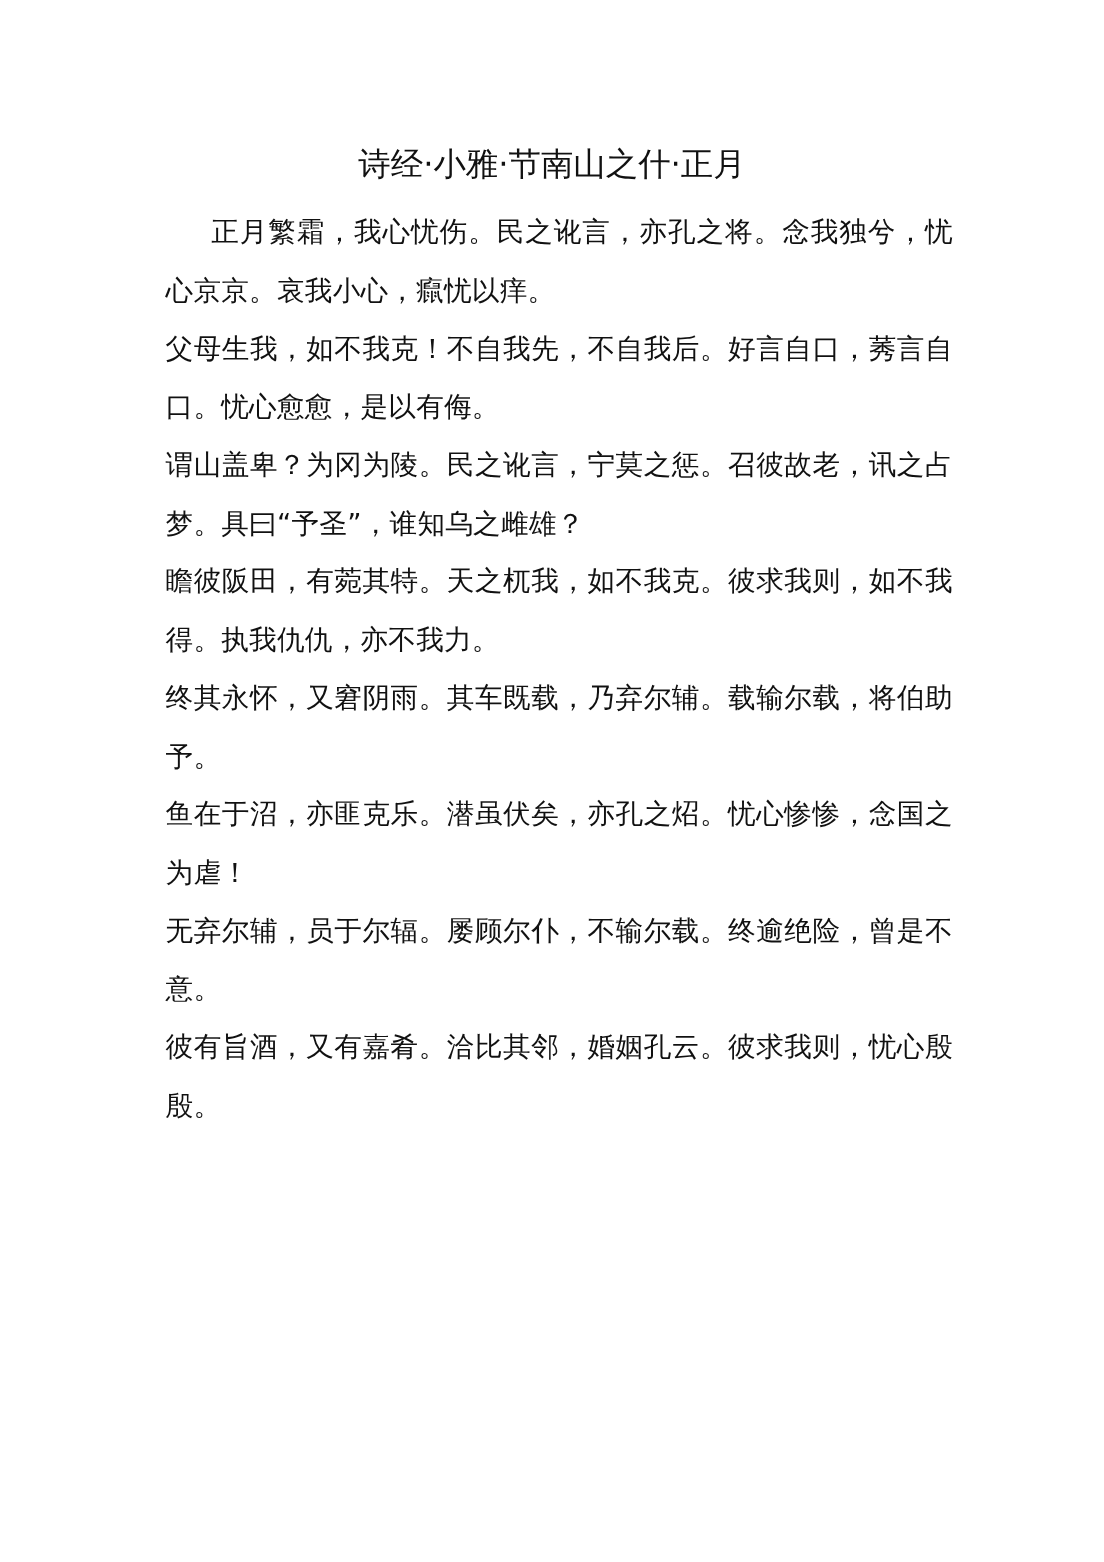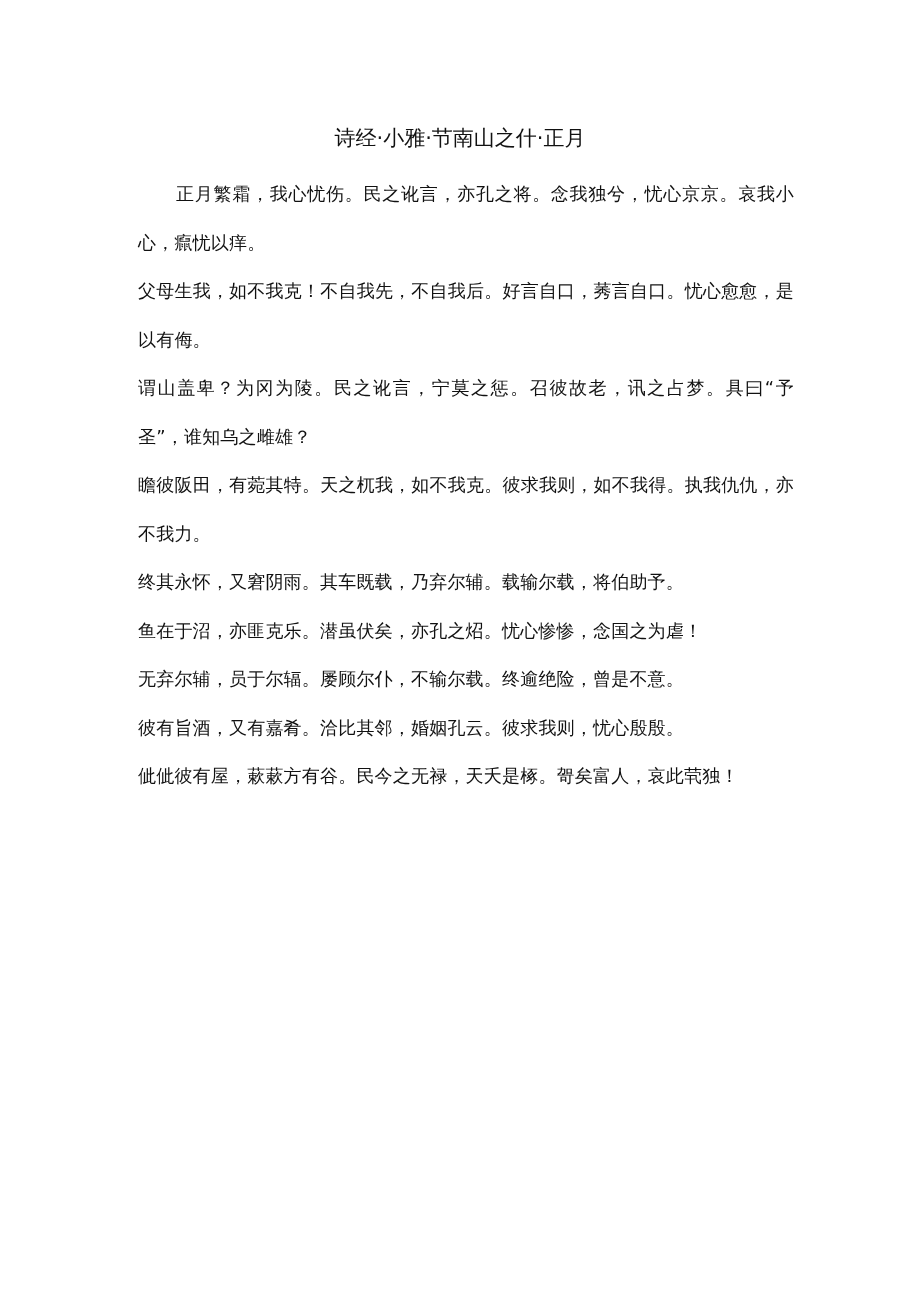--- a/index.html
+++ b/index.html
@@ -1,33 +1,32 @@
 <!DOCTYPE html>
 <html><head>
 <meta charset="utf-8">
 <style>
   html, body { margin:0; padding:0; background:#ffffff; }
   body { width:920px; height:1302px; position:relative; overflow:hidden;
          font-family: "DejaVu Sans", "Liberation Sans", sans-serif; color:#111; }
   .page { position:absolute; left:0; top:0; width:920px; height:1302px; background:#fff; }
   .title { position:absolute; top:122px; left:0; width:920px; text-align:center;
-           font-size:21px; line-height:32px; color:#111; }
+           font-size:27px; line-height:32px; color:#111; }
   .body { position:absolute; left:138px; top:170px; width:656px; }
-  .para { font-size:18px; line-height:48.5px; margin:0; text-align:justify; letter-spacing:0.2px; }
+  .para { font-size:23px; line-height:48.5px; margin:0; text-align:justify; letter-spacing:0.2px; }
   .para.indent { text-indent:38px; }
 </style>
 </head>
 <body>
 
 <div class="page">
   <div class="title">诗经·小雅·节南山之什·正月</div>
   <div class="body">
     <p class="para indent">正月繁霜，我心忧伤。民之讹言，亦孔之将。念我独兮，忧心京京。哀我小心，癙忧以痒。</p>
     <p class="para">父母生我，如不我克！不自我先，不自我后。好言自口，莠言自口。忧心愈愈，是以有侮。</p>
     <p class="para">谓山盖卑？为冈为陵。民之讹言，宁莫之惩。召彼故老，讯之占梦。具曰“予圣”，谁知乌之雌雄？</p>
     <p class="para">瞻彼阪田，有菀其特。天之杌我，如不我克。彼求我则，如不我得。执我仇仇，亦不我力。</p>
     <p class="para">终其永怀，又窘阴雨。其车既载，乃弃尔辅。载输尔载，将伯助予。</p>
     <p class="para">鱼在于沼，亦匪克乐。潜虽伏矣，亦孔之炤。忧心惨惨，念国之为虐！</p>
     <p class="para">无弃尔辅，员于尔辐。屡顾尔仆，不输尔载。终逾绝险，曾是不意。</p>
     <p class="para">彼有旨酒，又有嘉肴。洽比其邻，婚姻孔云。彼求我则，忧心殷殷。</p>
-    <p class="para">佌佌彼有屋，蔌蔌方有谷。民今之无禄，天夭是椓。哿矣富人，哀此茕独！</p>
   </div>
 </div>
 
 </body></html>

